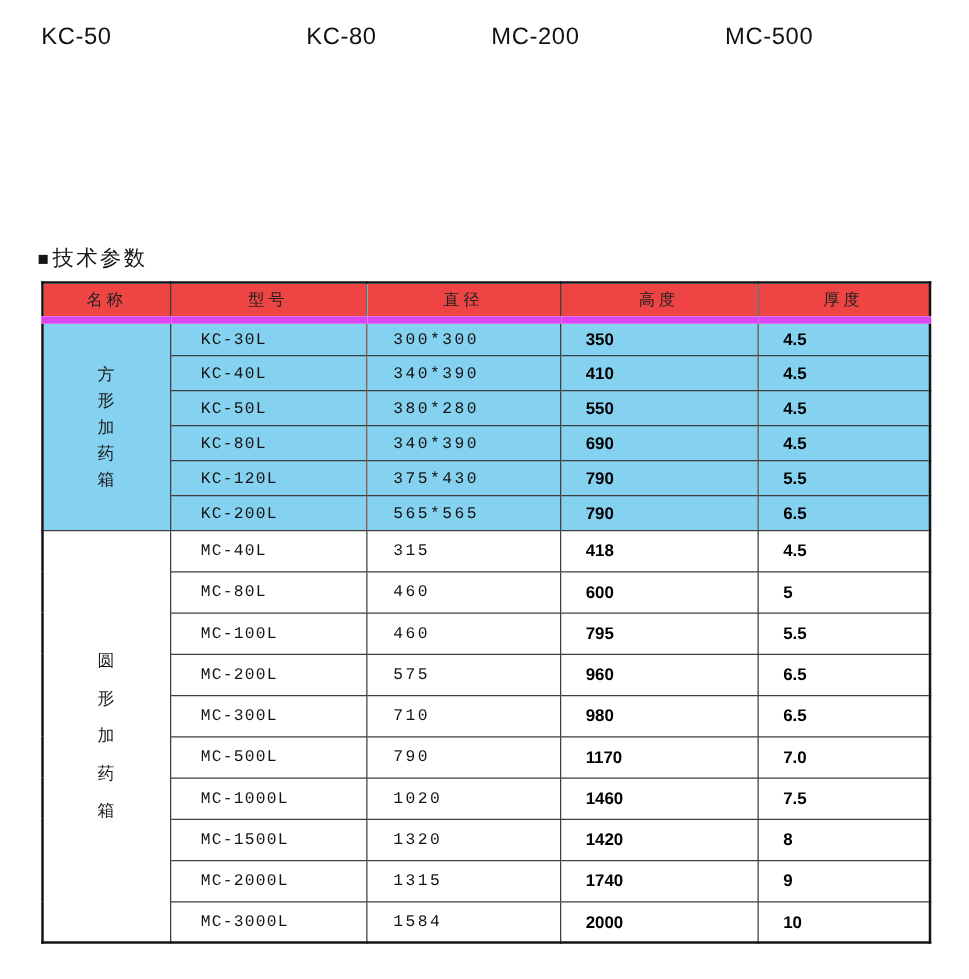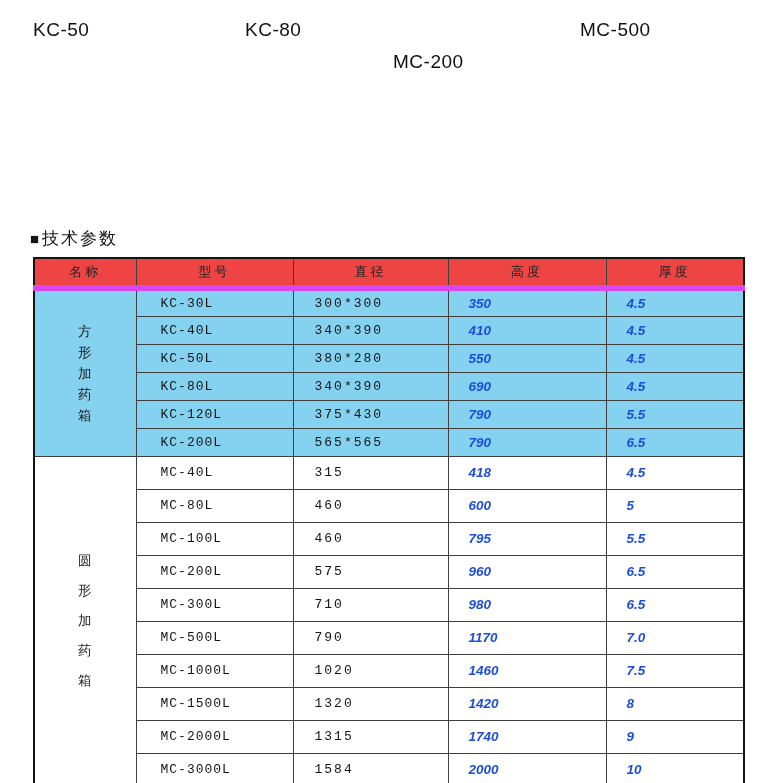--- a/index.html
+++ b/index.html
@@ -7,21 +7,21 @@
   body {
     width:775px; height:783px; position:relative; overflow:hidden;
     font-family:"Liberation Sans","DejaVu Sans",sans-serif; color:#1a1a1a;
   }
 
   
   .products { display:flex; padding-left:33px; margin-top:10px; }
   .product { display:flex; flex-direction:row; }
   .product:nth-child(1){ width:170px; margin-right:9px; }
   .product:nth-child(2){ width:171px; margin-right:10px;gap:33px; }
-  .product:nth-child(3){ width:172px; margin-right:15px;margin-top:32px; }
+  .product:nth-child(3){ width:172px; margin-right:15px; }
   .product:nth-child(4){ width:148px; }
   .p-img { position:relative; height:172px; overflow:hidden; }
 
   .bg1 { background:linear-gradient(180deg,#3a54b4 0%,#3568bd 20%,#3fa3d8 42%,#2f5cb4 68%,#1e2d83 100%); }
   .bg2 { background:linear-gradient(160deg,#3c4aa9 0%,#5e6fc3 25%,#9aa6d8 48%,#d9def0 72%,#ffffff 94%); }
   .bg3 { background:linear-gradient(180deg,#203f9f 0%,#2b62ba 26%,#37a6dc 48%,#2b62ba 70%,#1f3c9a 100%); }
   .bg4 { background:linear-gradient(180deg,#2a50b0 0%,#3a77c8 26%,#41acdf 50%,#3168bc 72%,#24479f 100%); }
 
   .tank { position:absolute; left:50%; }
 
@@ -81,21 +81,21 @@
   tbody tr.g0 { height:28px; }
   tbody tr.g1 { height:33px; }
   tbody tr.g0 td { background:var(--hl,#85d1f0); }
   td.name-cell { text-align:center; vertical-align:middle; font-size:13.5px; color:#1c1c1c; letter-spacing:1px; }
   td.name-cell span { display:block; }
   td.name-cell.n0 span { line-height:21px; }
   td.name-cell.n1 span { line-height:30px; }
   td.model, td.dia { font-family:"Liberation Mono","DejaVu Sans Mono",monospace; font-size:13px; color:#141414;margin-top:24px; }
   td.model { padding-left:24px; letter-spacing:1px; }
   td.dia { padding-left:21px; letter-spacing:2px; }
-  td.num { font-weight:700; font-size:13.5px; color:#1d4ed8; padding-left:20px;font-style:italic; }
+  td.num { font-weight:700; font-size:13.5px; color:#000000; padding-left:20px; }
 </style>
 </head>
 <body>
 
 <div class="products">
   <div class="product">
     <div class="p-img bg1">
       <div class="tank kc50-tank" style="--body: #f4f3ee;">
         <div class="kc50-cap"></div>
       </div>

